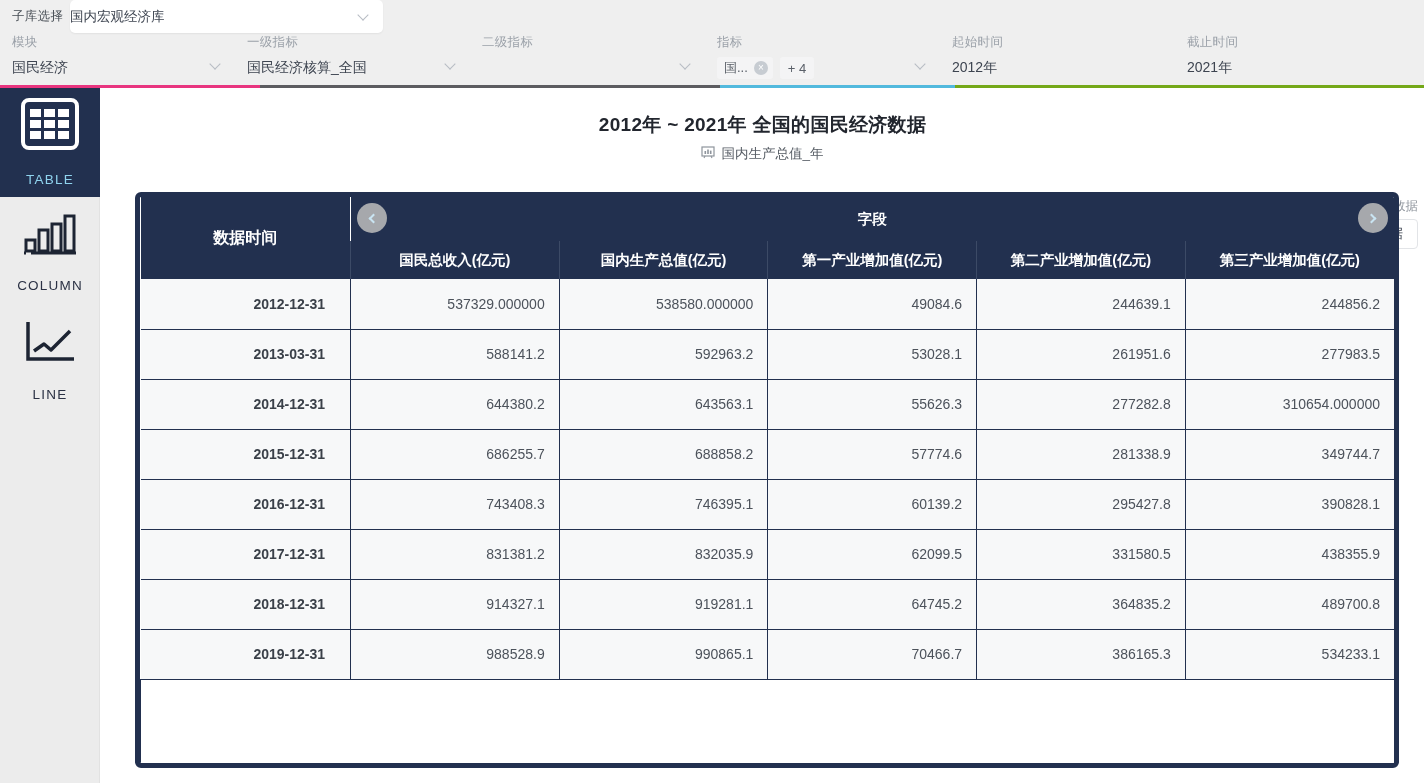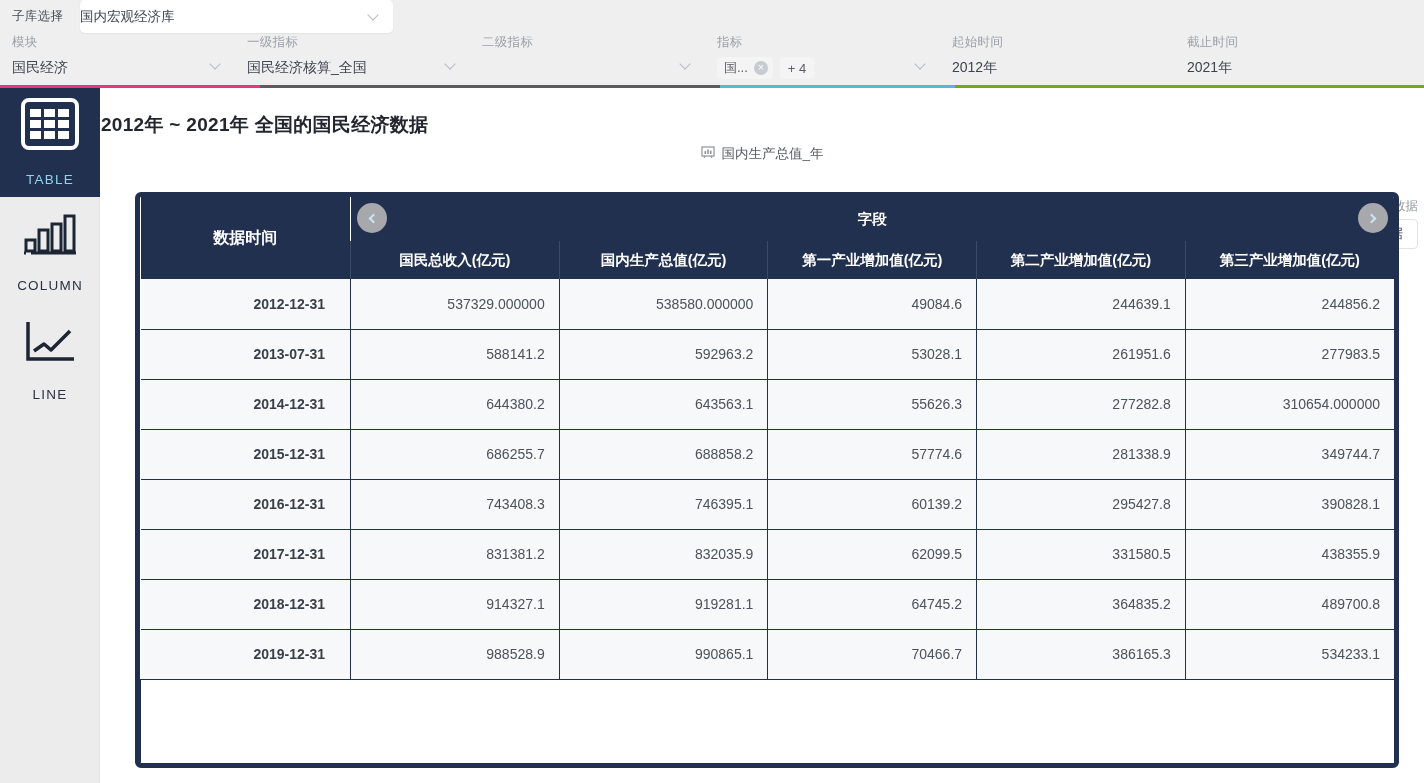--- a/index.html
+++ b/index.html
@@ -16,21 +16,21 @@
     width: 1424px; height: 88px;
     background: #efefef;
   }
 
   .subdb-row {
     position: absolute; left: 0; top: 0;
     width: 1424px; height: 33px;
     display: flex; align-items: center;
   }
   .subdb-label {
-    width: 80px; padding-left: 12px;
+    width: 70px; padding-left: 12px;
     font-size: 12.5px; color: #444b52; letter-spacing: .3px;
   }
   .subdb-select {
     position: relative;
     width: 313px; height: 33px;
     background: #ffffff;
     border-radius: 5px;
     display: flex; align-items: center; 
     font-size: 13.5px; color: #3d4450;
     box-shadow: 0 1px 2px rgba(0,0,0,.06);
@@ -138,21 +138,21 @@
 
   
   .main {
     position: absolute; left: 101px; top: 88px;
     width: 1323px; height: 695px;
     background: #ffffff;
   }
 
   .title {
     position: absolute; left: 0; top: 24px; width: 1323px;
-    text-align: left;
+    text-align: center;
     font-size: 19px; font-weight: bold; color: #22262e;
     letter-spacing: .3px;
   }
   .subtitle {
     position: absolute; left: 0; top: 57px; width: 1323px;
     text-align: center;
     font-size: 13.5px; color: #555b63;
     display: flex; align-items: center; justify-content: center; gap: 6px;
   }
 
@@ -397,21 +397,21 @@
       <tbody id="tbody">
           <tr>
             <td class="tcell-time">2012-12-31</td>
             <td>537329.000000</td>
             <td>538580.000000</td>
             <td>49084.6</td>
             <td>244639.1</td>
             <td>244856.2</td>
           </tr>
           <tr>
-            <td class="tcell-time">2013-07-31</td>
+            <td class="tcell-time">2013-03-31</td>
             <td>588141.2</td>
             <td>592963.2</td>
             <td>53028.1</td>
             <td>261951.6</td>
             <td>277983.5</td>
           </tr>
           <tr>
             <td class="tcell-time">2014-12-31</td>
             <td>644380.2</td>
             <td>643563.1</td>

